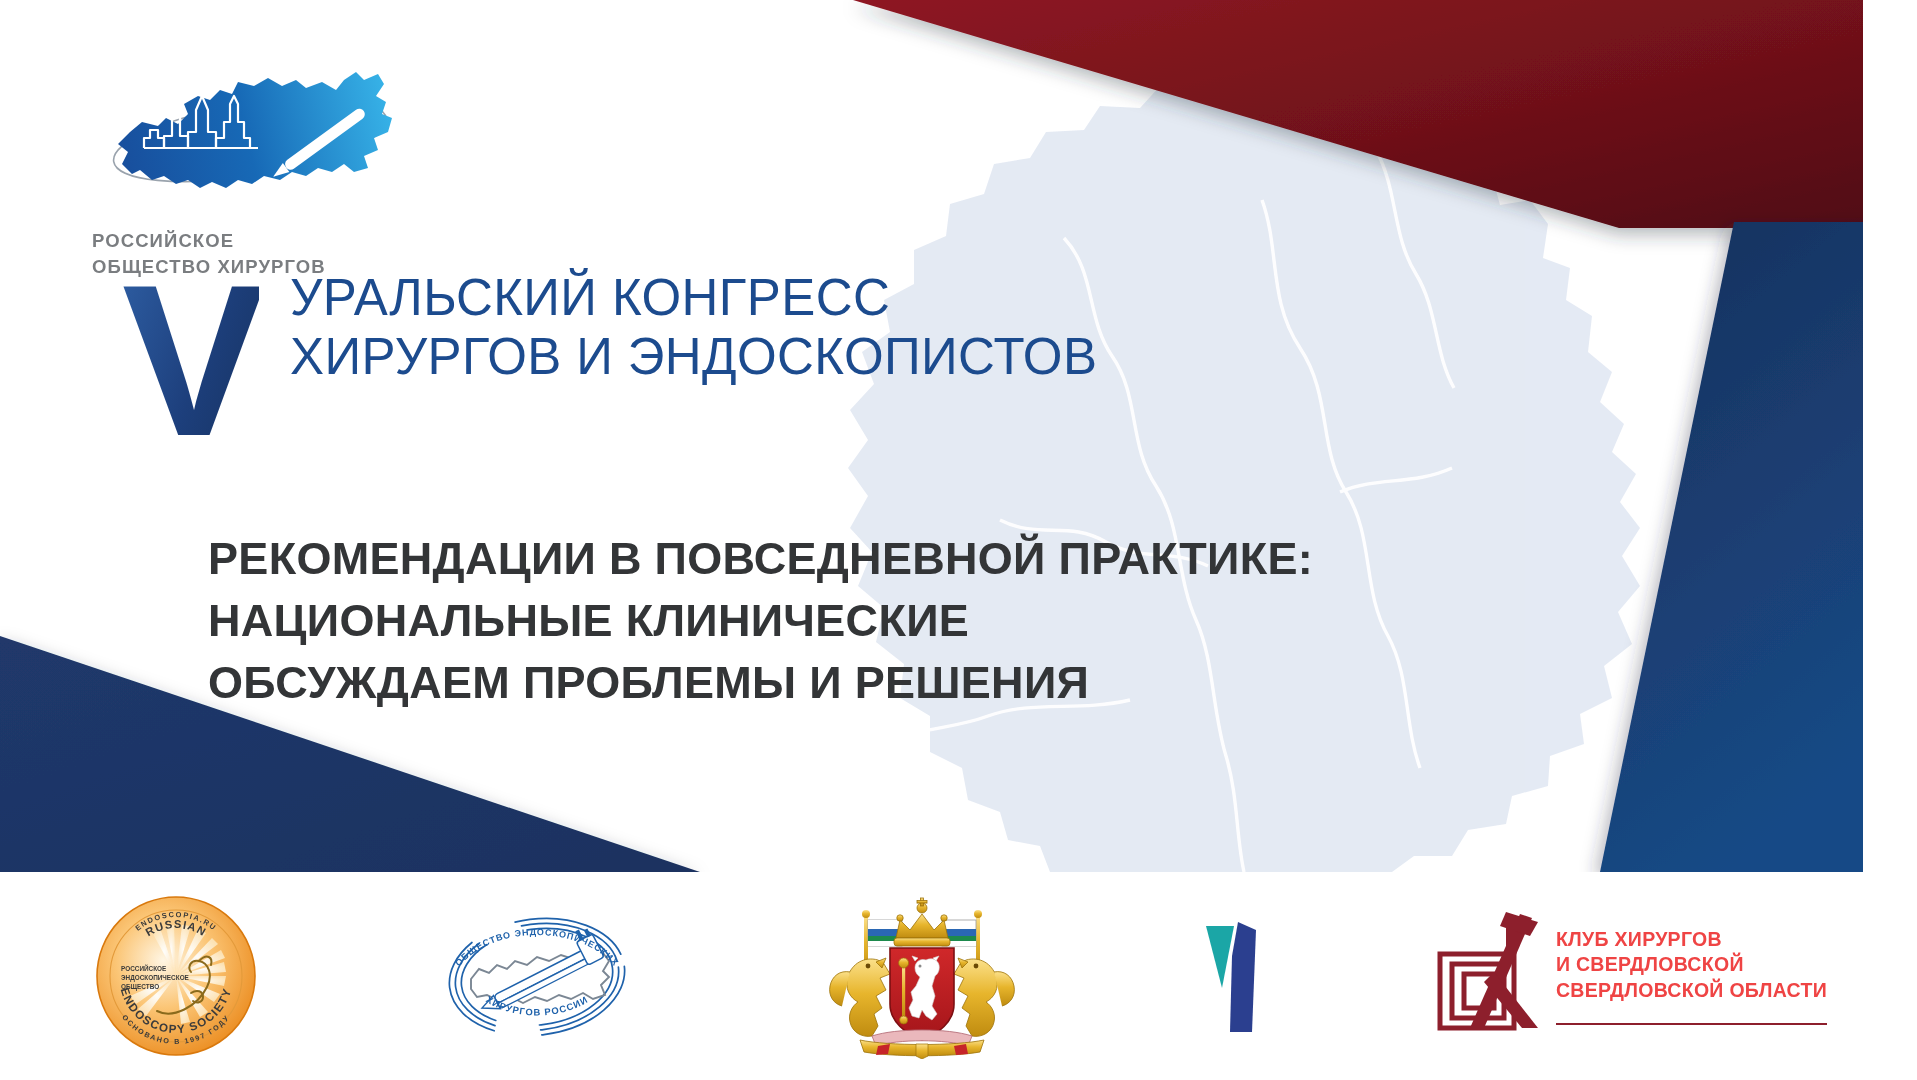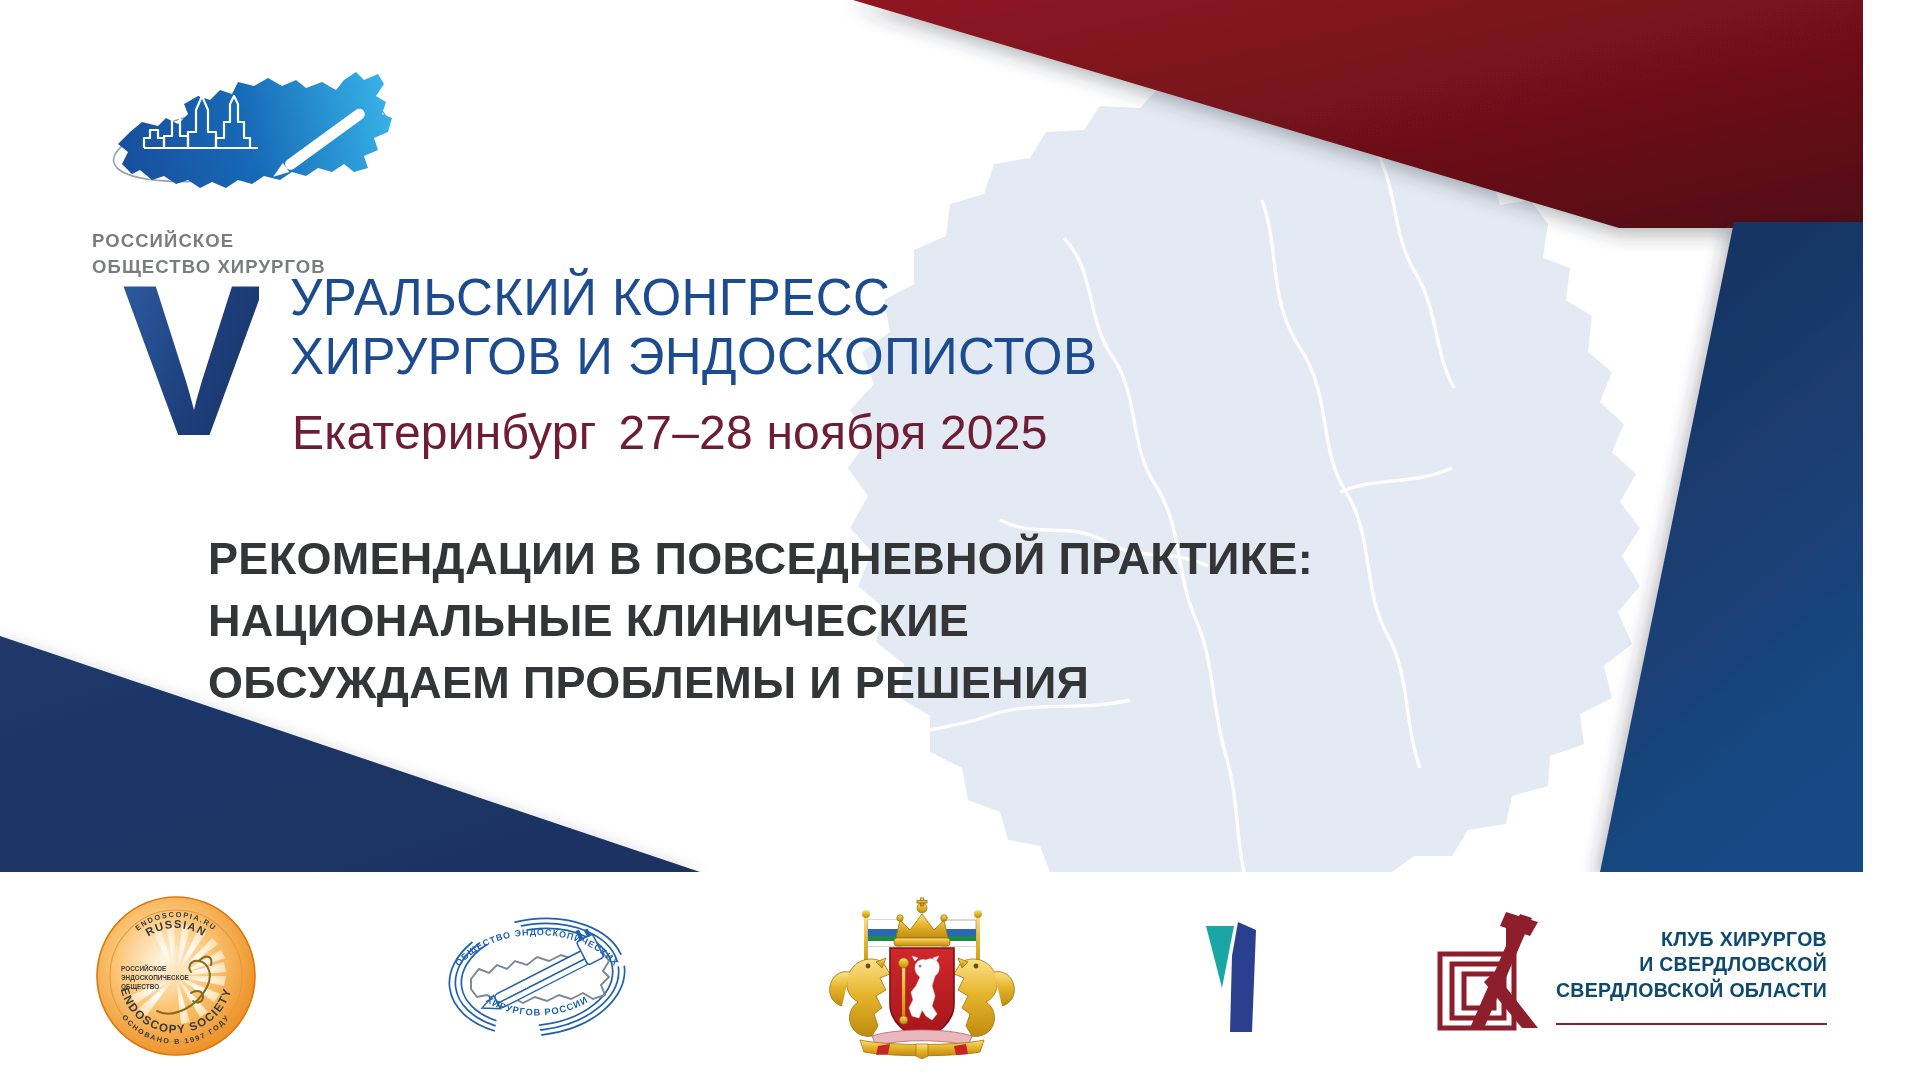--- a/index.html
+++ b/index.html
@@ -69,21 +69,21 @@
     color:#333537;font-weight:bold;font-size:45px;
     line-height:1.38;letter-spacing:0.3px;
   }
   .theme span{display:block;}
 
   
   .uium-text{margin-left:14px;color:#243b86;}
   .uium-text .l{display:block;font-weight:bold;font-size:20px;line-height:1.30;letter-spacing:0.2px;}
   .uium-text .sub{display:block;font-weight:normal;font-size:19px;margin-top:5px;color:#1f3a7a;}
 
-  .club-text{margin-left:12px;color:#0c4a6e;text-align:right;}
+  .club-text{margin-left:12px;color:#ef4444;}
   .club-text .l{display:block;font-weight:bold;font-size:19.5px;line-height:1.30;letter-spacing:0.3px;}
   .club-text .ul{border-bottom:2.5px solid #8d1f2c;padding-bottom:20px;}
 </style>
 </head>
 <body>
 
 <div id="stage">
 
   <svg class="bg-svg" viewBox="0 0 1917 1080" preserveAspectRatio="none">
     <defs>
@@ -183,21 +183,20 @@
       <div class="rss-logo-text"><span>РОССИЙСКОЕ</span><br><span>ОБЩЕСТВО ХИРУРГОВ</span></div>
     </div>
 
     <div class="vmark">V</div>
 
     <div class="congress-title">
       <span class="l1">УРАЛЬСКИЙ КОНГРЕСС</span>
       <span class="l2">ХИРУРГОВ И ЭНДОСКОПИСТОВ</span>
     </div>
 
-    <div class="city-date"><span>Екатеринбург</span><span class="gap"></span><span>27–28 ноября 2025</span></div>
 
     <div class="theme">
       <span>РЕКОМЕНДАЦИИ В ПОВСЕДНЕВНОЙ ПРАКТИКЕ:</span>
       <span>НАЦИОНАЛЬНЫЕ КЛИНИЧЕСКИЕ</span>
       <span>ОБСУЖДАЕМ ПРОБЛЕМЫ И РЕШЕНИЯ</span>
     </div>
   </div>
 
   <div class="footer-band">
     <div class="logo-row">

